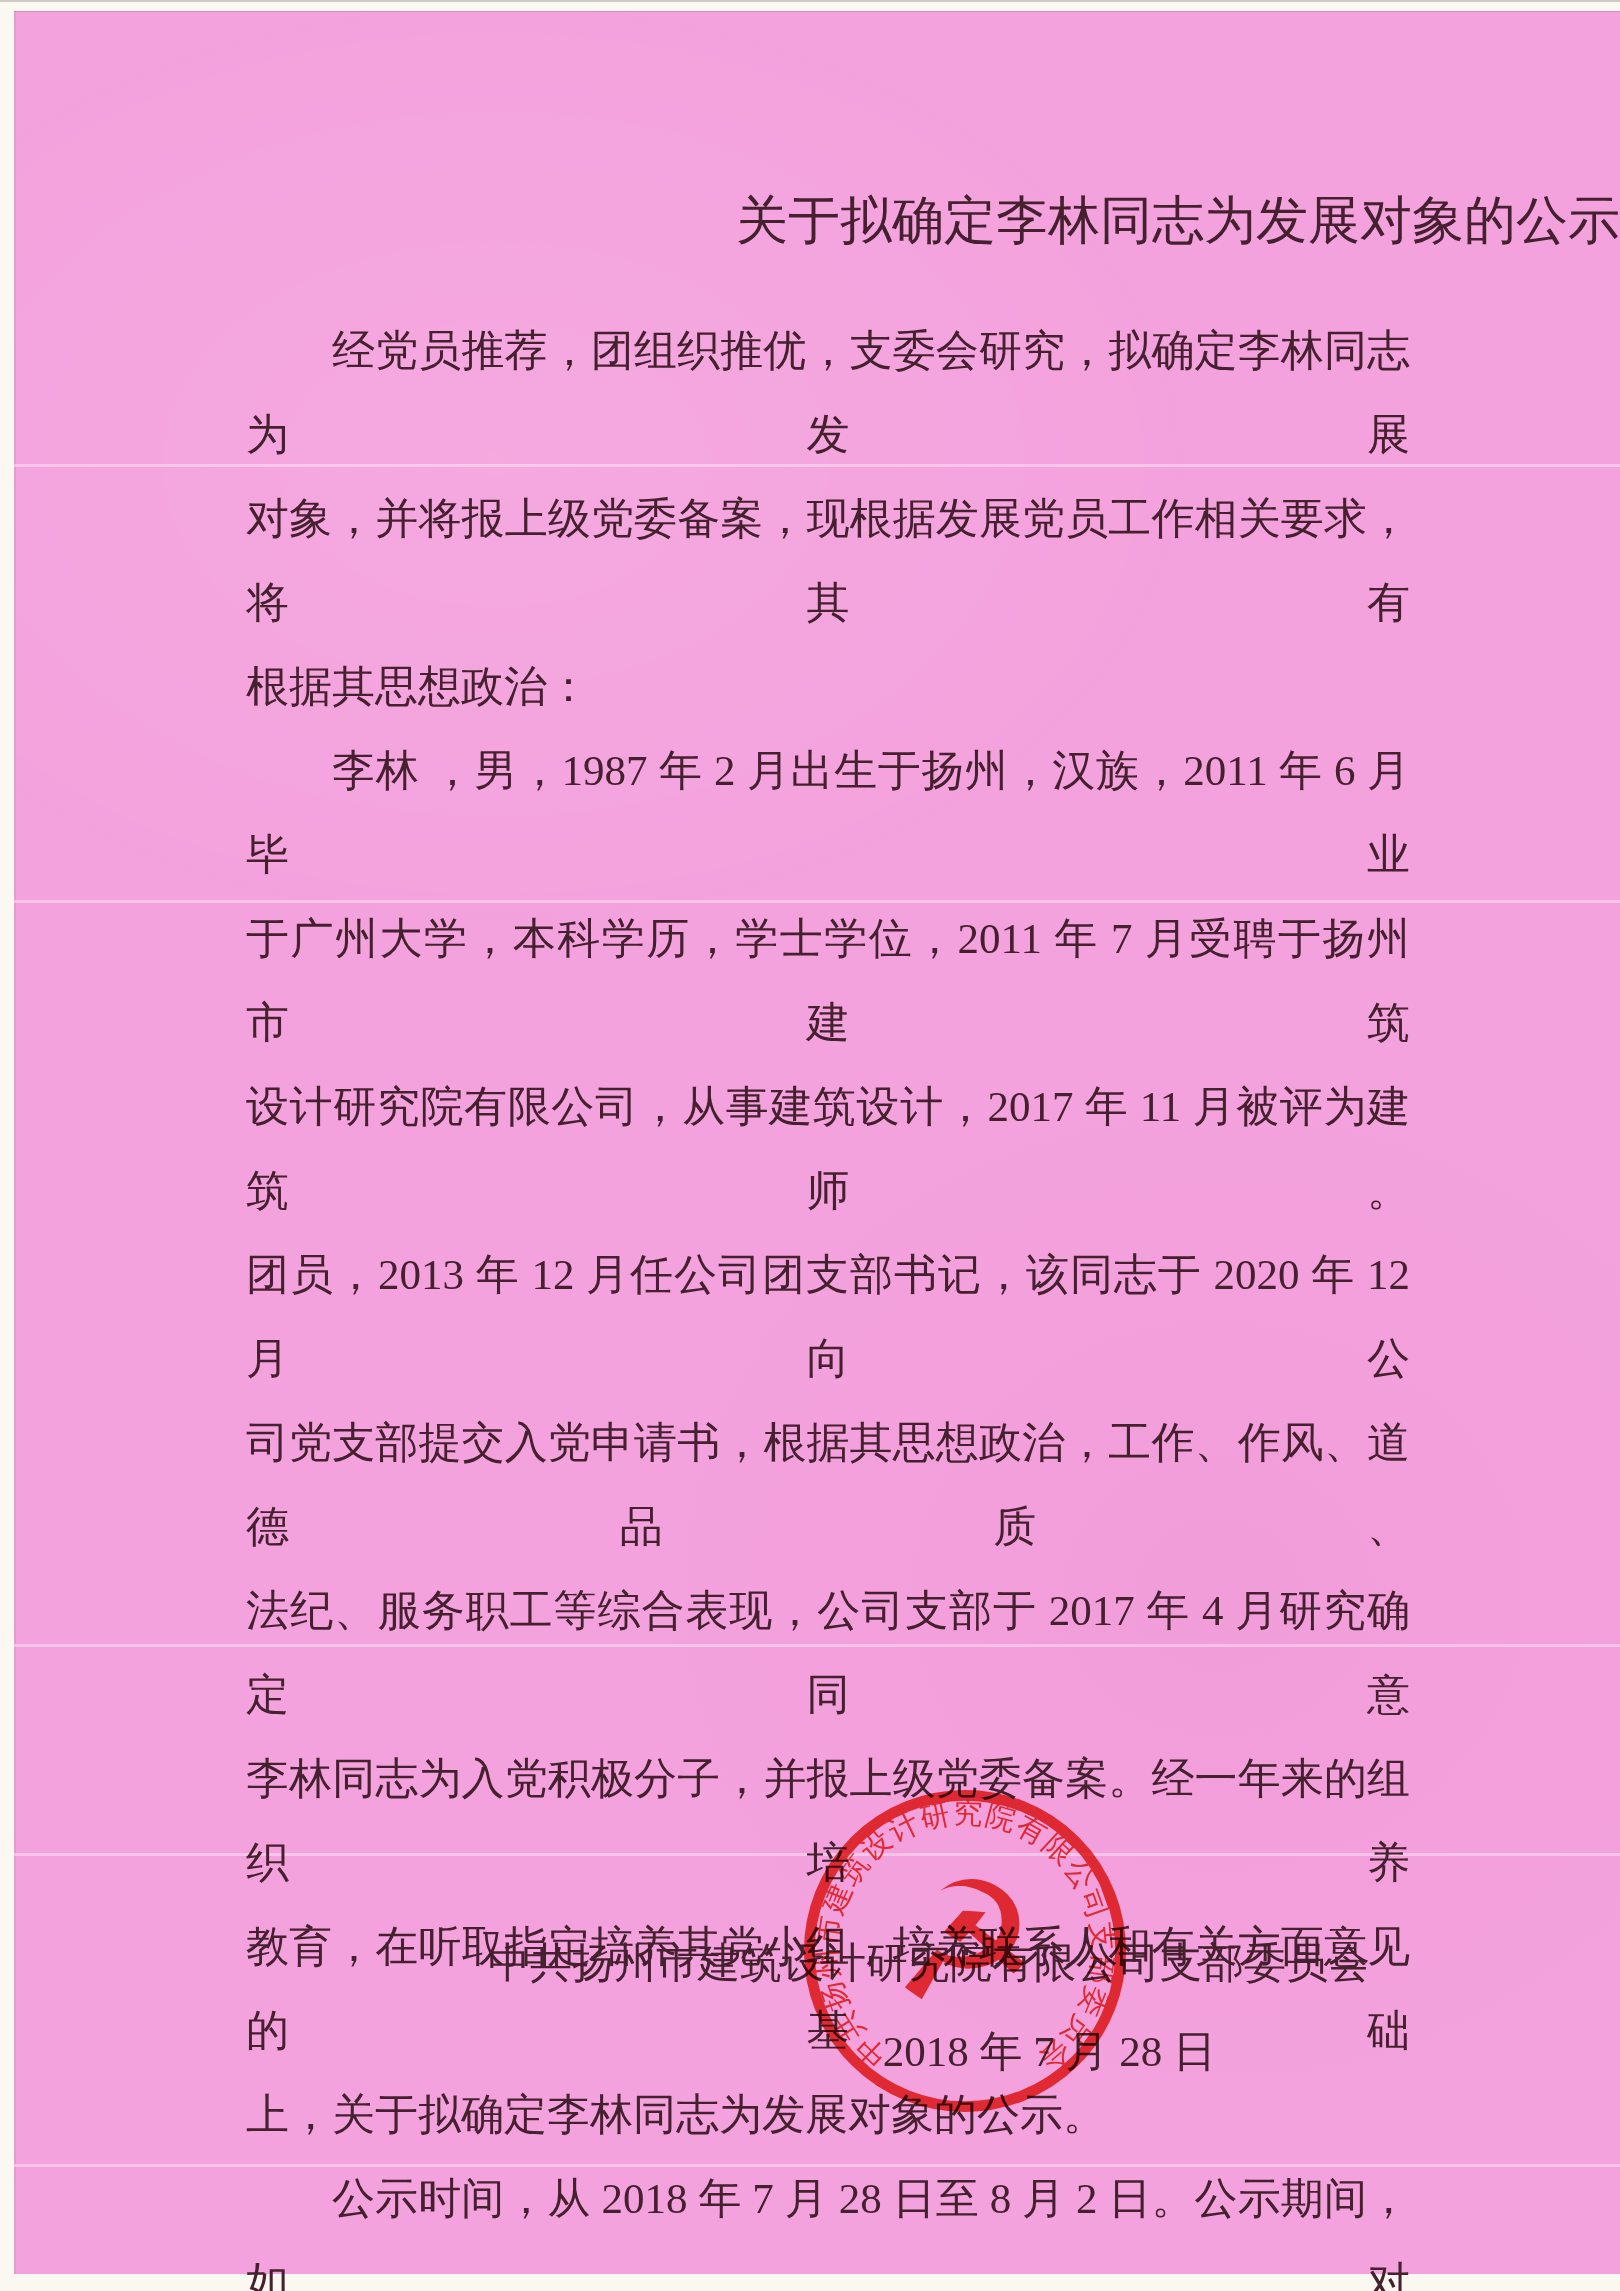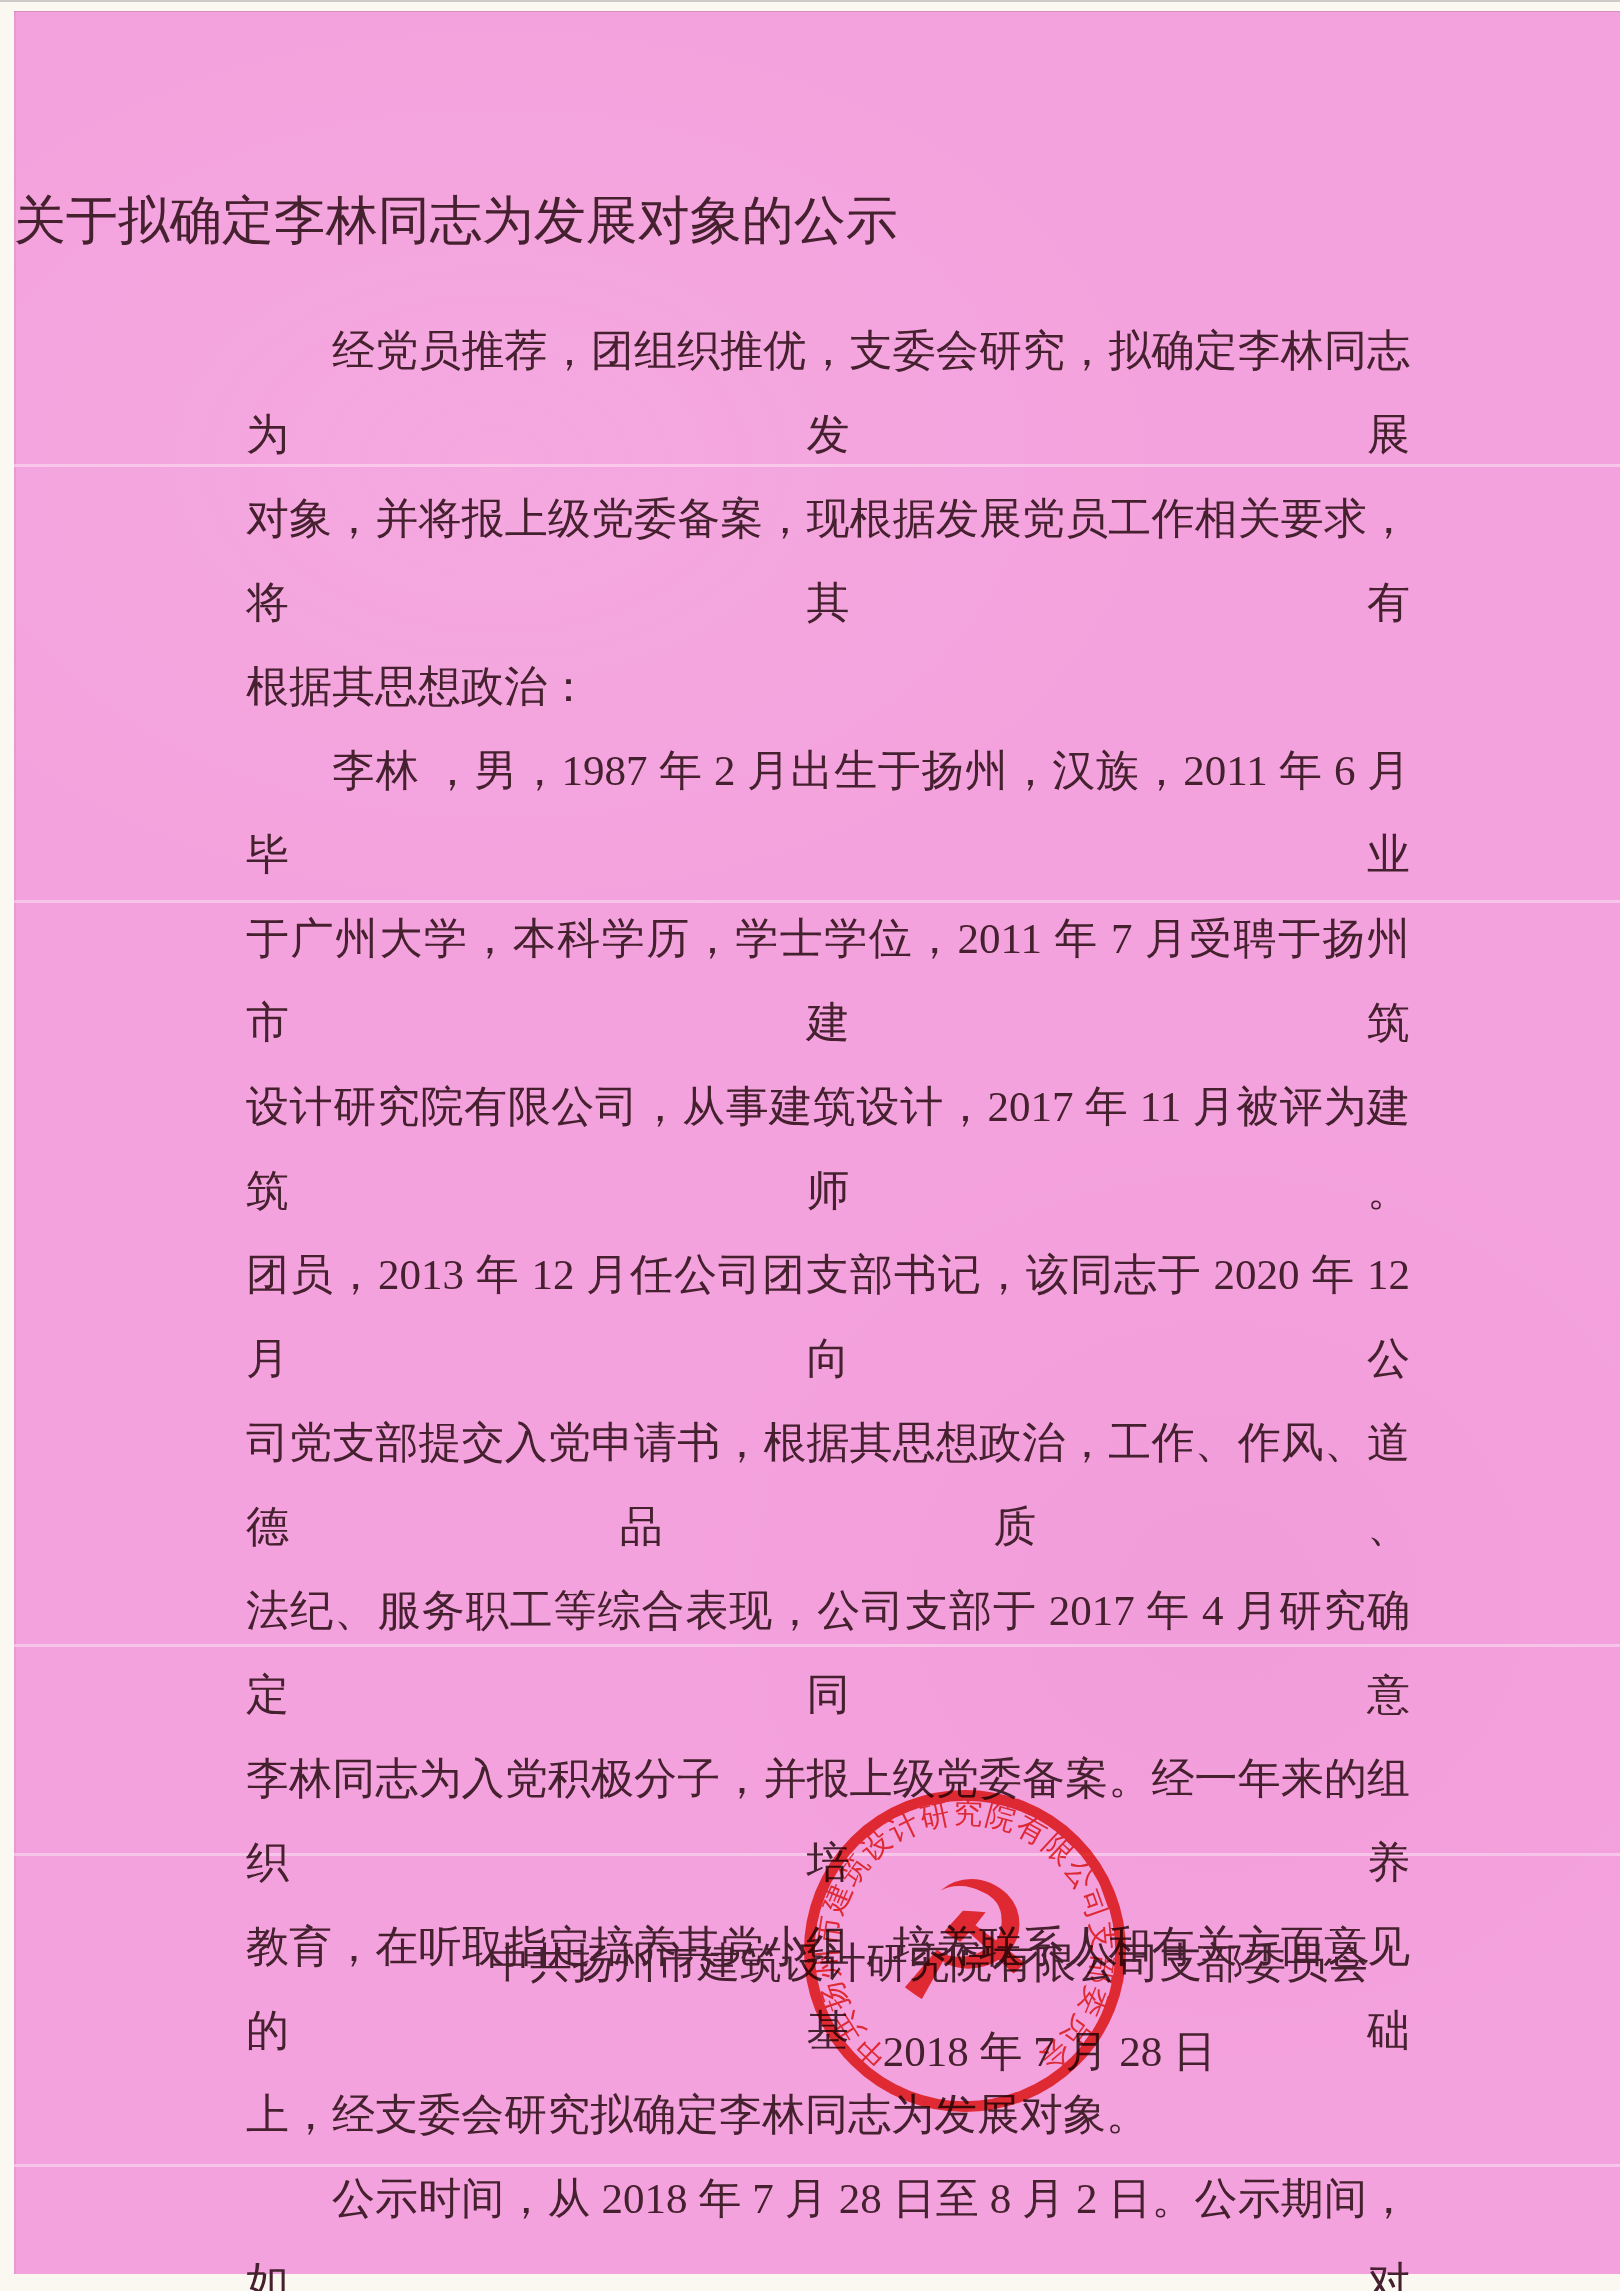--- a/index.html
+++ b/index.html
@@ -28,21 +28,21 @@
       radial-gradient(980px 882px at 75% 70%, rgba(180,60,150,0.05), rgba(180,60,150,0) 60%);
     box-shadow:inset 0 1px 0 rgba(0,0,0,0.12), inset 2px 0 0 rgba(0,0,0,0.05);
   }
   .scanline{
     position:absolute;left:0;right:0;height:2.9px;
     background:rgba(255,255,255,0.38);
     pointer-events:none;
   }
   #title{
     position:absolute;left:13.7px;right:0;top:182px;
-    text-align:left;
+    text-align:right;
     font-size:52px;line-height:78px;
     letter-spacing:0px;
     color:var(--ink);
     font-weight:500;
   }
   #body-lines{
     position:absolute;left:218px;top:309px;width:1192px;
     font-size:43px;line-height:84px;
     color:var(--ink);
   }
@@ -100,21 +100,21 @@
       <div class="line j">对象，并将报上级党委备案，现根据发展党员工作相关要求，将其有</div>
       <div class="line">根据其思想政治：</div>
       <div class="line j ind">李林 ，男，1987 年 2 月出生于扬州，汉族，2011 年 6 月毕业</div>
       <div class="line j">于广州大学，本科学历，学士学位，2011 年 7 月受聘于扬州市建筑</div>
       <div class="line j">设计研究院有限公司，从事建筑设计，2017 年 11 月被评为建筑师。</div>
       <div class="line j">团员，2013 年 12 月任公司团支部书记，该同志于 2020 年 12 月向公</div>
       <div class="line j">司党支部提交入党申请书，根据其思想政治，工作、作风、道德品质、</div>
       <div class="line j">法纪、服务职工等综合表现，公司支部于 2017 年 4 月研究确定同意</div>
       <div class="line j">李林同志为入党积极分子，并报上级党委备案。经一年来的组织培养</div>
       <div class="line j">教育，在听取指定培养其党小组，培养联系人和有关方面意见的基础</div>
-      <div class="line">上，经支委会研究拟确定李林同志为发展对象。</div>
+      <div class="line">上，关于拟确定李林同志为发展对象的公示。</div>
       <div class="line j ind">公示时间，从 2018 年 7 月 28 日至 8 月 2 日。公示期间，如对</div>
     </div>
 
   <div id="signature">中共扬州市建筑设计研究院有限公司支部委员会</div>
 
   <div id="date-line">2018 年 7 月 28 日</div>
 
   <svg id="seal" viewBox="0 0 380 380">
     <circle class="ring" cx="190" cy="190" r="159" fill="none" stroke-width="11"></circle>
     <path id="seal-arc" d="M 113 296 A 131 131 0 1 1 267 296" fill="none"></path>

